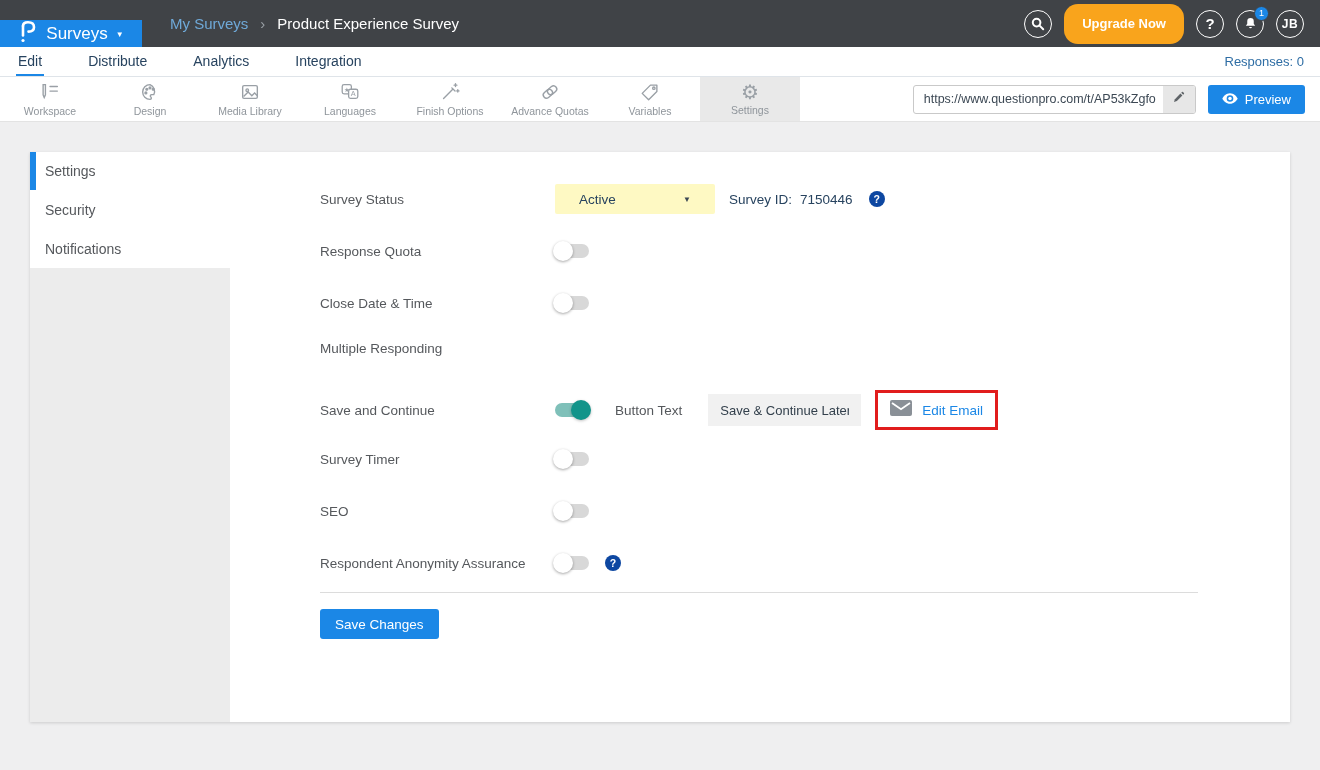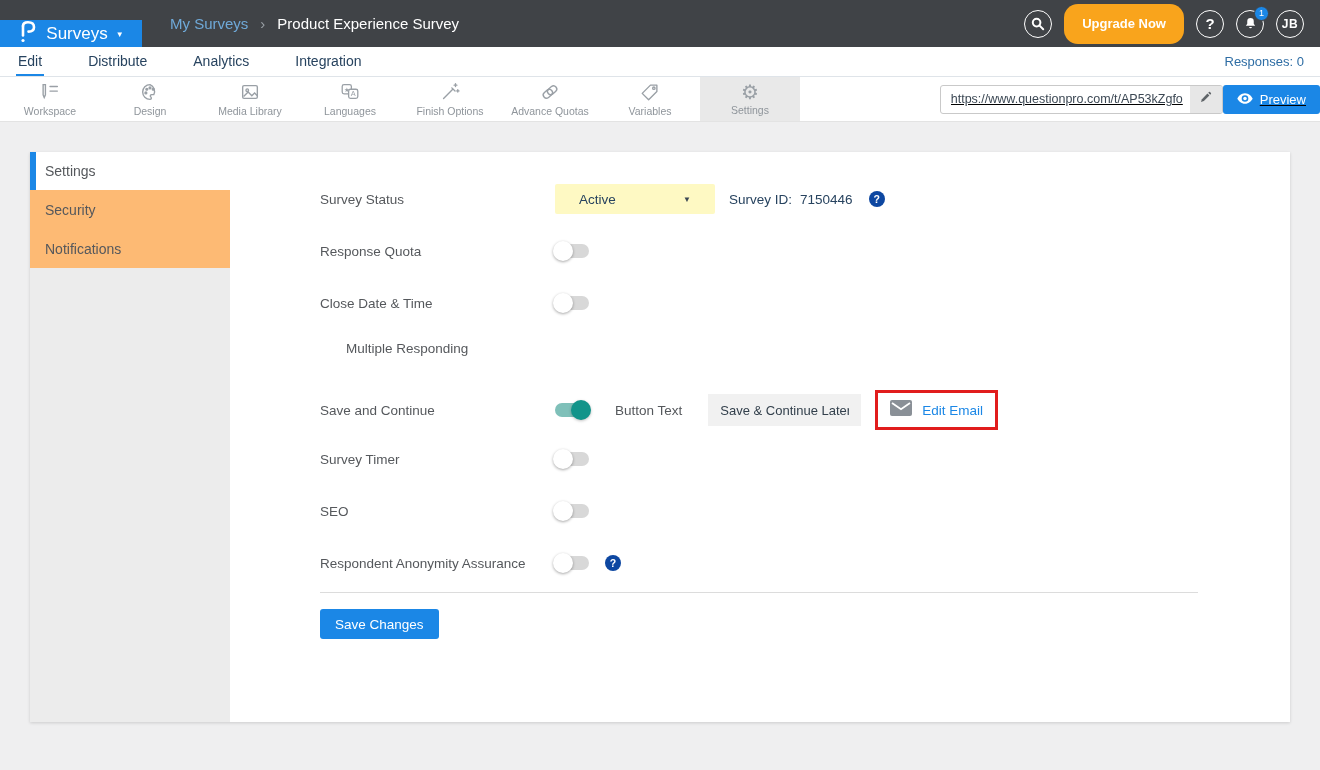--- a/index.html
+++ b/index.html
@@ -31,30 +31,30 @@
   .tab{display:flex;align-items:center;padding:0 2px;margin-right:42px;font-size:14px;color:var(--navy);cursor:pointer;border-bottom:2px solid transparent;}
   .tab.active{border-bottom-color:var(--blue);}
   .responses{margin-left:auto;display:flex;align-items:center;font-size:13px;color:#2e6da4;}
   
   .toolbar{height:45px;background:#fff;border-bottom:1px solid #e3e3e3;display:flex;align-items:stretch;}
   .tool-item{width:100px;display:flex;flex-direction:column;align-items:center;justify-content:center;gap:2px;cursor:pointer;color:var(--icon-gray);}
   .tool-item.active{background:#e9e9e9;}
   .tool-item .t-label{font-size:10.5px;color:#8f959b;white-space:nowrap;}
   .tool-item svg{display:block;}
   .tool-item .gear-char{font-size:20px;line-height:20px;color:var(--icon-gray);}
-  .toolbar-right{margin-left:auto;display:flex;align-items:center;text-decoration:underline;}
+  .toolbar-right{margin-left:auto;display:flex;align-items:center;gap:12px;padding-right:15px;}
   .url-wrap{display:flex;align-items:center;width:283px;height:29px;border:1px solid #c9c9c9;border-radius:3px;background:#fff;overflow:hidden;}
   .url-wrap input{flex:1;border:none;outline:none;font-size:12.5px;color:#3c4854;padding:0 6px 0 10px;font-family:inherit;background:#fff;min-width:0;}
   .url-edit{width:32px;height:100%;background:#e7e7e7;display:flex;align-items:center;justify-content:center;cursor:pointer;}
   .preview-btn{height:29px;background:var(--blue);border:none;border-radius:3px;color:#fff;font-size:13px;display:flex;align-items:center;gap:7px;padding:0 14px;cursor:pointer;font-family:inherit;}
   
   .content{padding:30px 30px 0 30px;}
   .card{width:1260px;height:570px;background:#fff;box-shadow:0 1px 3px rgba(0,0,0,.15);display:flex;}
   .side{width:200px;display:flex;flex-direction:column;background:#ececec;}
-  .side-item{height:39px;display:flex;align-items:center;padding-left:15px;font-size:14px;color:#55585c;cursor:pointer;background:#fdba74;}
+  .side-item{height:39px;display:flex;align-items:center;padding-left:15px;font-size:14px;color:#55585c;cursor:pointer;background:#ffffff;}
   .side-item.active{background:#fff;border-left:6px solid var(--blue);padding-left:9px;height:38px;}
   .side-fill{flex:1;background:#ececec;}
   .main{flex:1;padding:32px 0 0 90px;}
   .row{display:flex;align-items:center;min-height:30px;margin-bottom:22px;}
   .row-label{width:235px;font-size:13.5px;color:var(--label);flex:0 0 auto;}
   
   .select{width:160px;height:30px;background:#fef9c3;border-radius:2px;display:flex;align-items:center;padding:0 24px;font-size:13.5px;color:var(--navy);cursor:pointer;}
   .select .sel-caret{margin-left:auto;font-size:8px;color:#3c4854;}
   .sid-label{margin-left:14px;font-size:13.5px;color:var(--navy);}
   .sid-value{margin-left:8px;font-size:13.5px;color:var(--navy);}
@@ -279,21 +279,21 @@
 
       
       <div class="row">
         <span class="row-label">Close Date &amp; Time</span>
         <div class="toggle">
             <span class="knob"></span>
           </div>
       </div>
 
       
-      <div class="row" style="align-items:flex-start;margin-bottom:20px;margin-left:26px;">
+      <div class="row" style="align-items:flex-start;margin-bottom:20px;">
         <span class="row-label" style="margin-top:1px;">Multiple Responding</span>
       </div>
 
       
       <div class="row" style="margin-bottom:14px;">
         <span class="row-label">Save and Continue</span>
         <div class="toggle on">
             <span class="knob"></span>
           </div>
         <span class="btn-text-label">Button Text</span>

